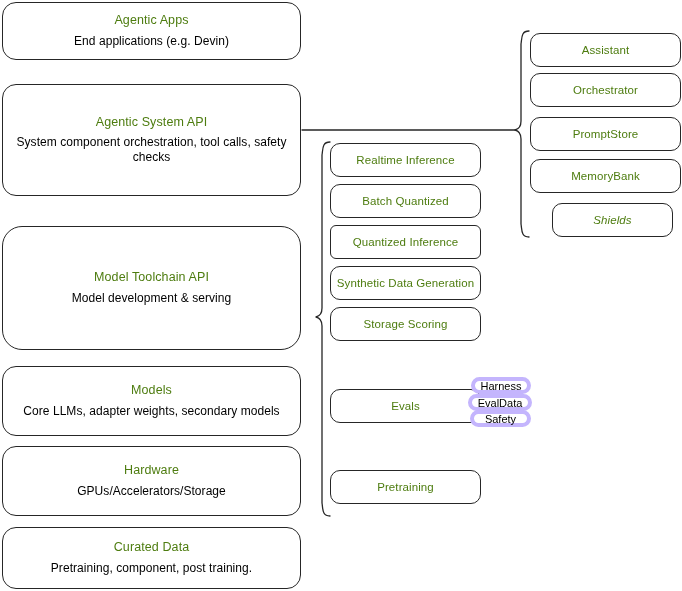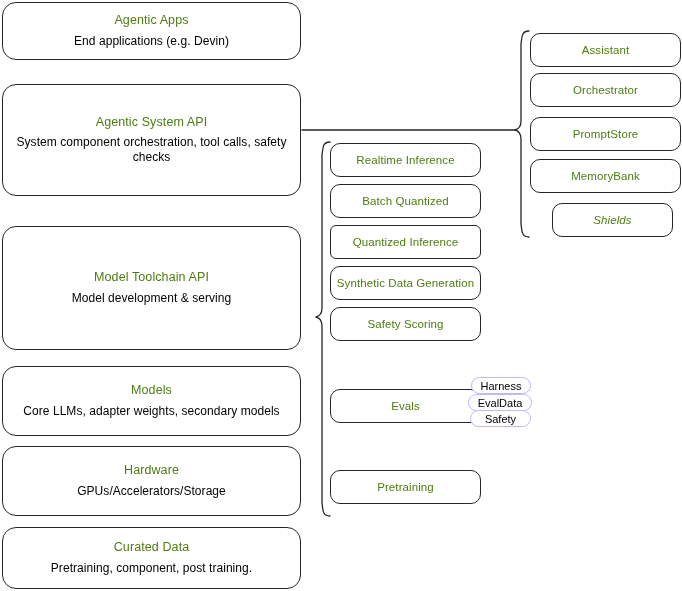--- a/index.html
+++ b/index.html
@@ -60,21 +60,21 @@
     justify-content: center;
   }
   .cap .title {
     font-size: 11.5px;
   }
   
   .pill {
     position: absolute;
     box-sizing: border-box;
     background: #ffffff;
-    border: 1px solid #c4b5fd;
+    border: 4px solid #c4b5fd;
     border-radius: 999px;
     height: 17px;
     display: flex;
     align-items: center;
     justify-content: center;
     font-size: 11px;
     color: #000;
     z-index: 5;
   }
   
@@ -122,21 +122,21 @@
   <div class="node layer" style="top:2px; height:58px;">
     <div class="title">Agentic Apps</div>
     <div class="sub">End applications (e.g. Devin)</div>
   </div>
 
   <div class="node layer" style="top:84px; height:112px;">
     <div class="title">Agentic System API</div>
     <div class="sub">System component orchestration, tool calls, safety checks</div>
   </div>
 
-  <div class="node layer" style="top:226px; height:124px;">
+  <div class="node layer" style="top:226px; height:124px;border-radius:20px;">
     <div class="title">Model Toolchain API</div>
     <div class="sub">Model development &amp; serving</div>
   </div>
 
   <div class="node layer" style="top:366px; height:70px;">
     <div class="title">Models</div>
     <div class="sub">Core LLMs, adapter weights, secondary models</div>
   </div>
 
   <div class="node layer" style="top:446px; height:70px;">
@@ -171,21 +171,21 @@
   <div class="node cap" style="left:330px; top:184px; width:151px;">
     <div class="title">Batch Quantized</div>
   </div>
   <div class="node cap" style="left:330px; top:225px; width:151px;border-radius:6px;">
     <div class="title">Quantized Inference</div>
   </div>
   <div class="node cap" style="left:330px; top:266px; width:151px;">
     <div class="title">Synthetic Data Generation</div>
   </div>
   <div class="node cap" style="left:330px; top:307px; width:151px;">
-    <div class="title">Safety Scoring</div>
+    <div class="title">Storage Scoring</div>
   </div>
   <div class="node cap" style="left:330px; top:389px; width:151px;">
     <div class="title">Evals</div>
   </div>
   <div class="node cap" style="left:330px; top:470px; width:151px;">
     <div class="title">Pretraining</div>
   </div>
 
   <div class="pill" style="left:471px; top:377px; width:60px;">
     <span>Harness</span>

